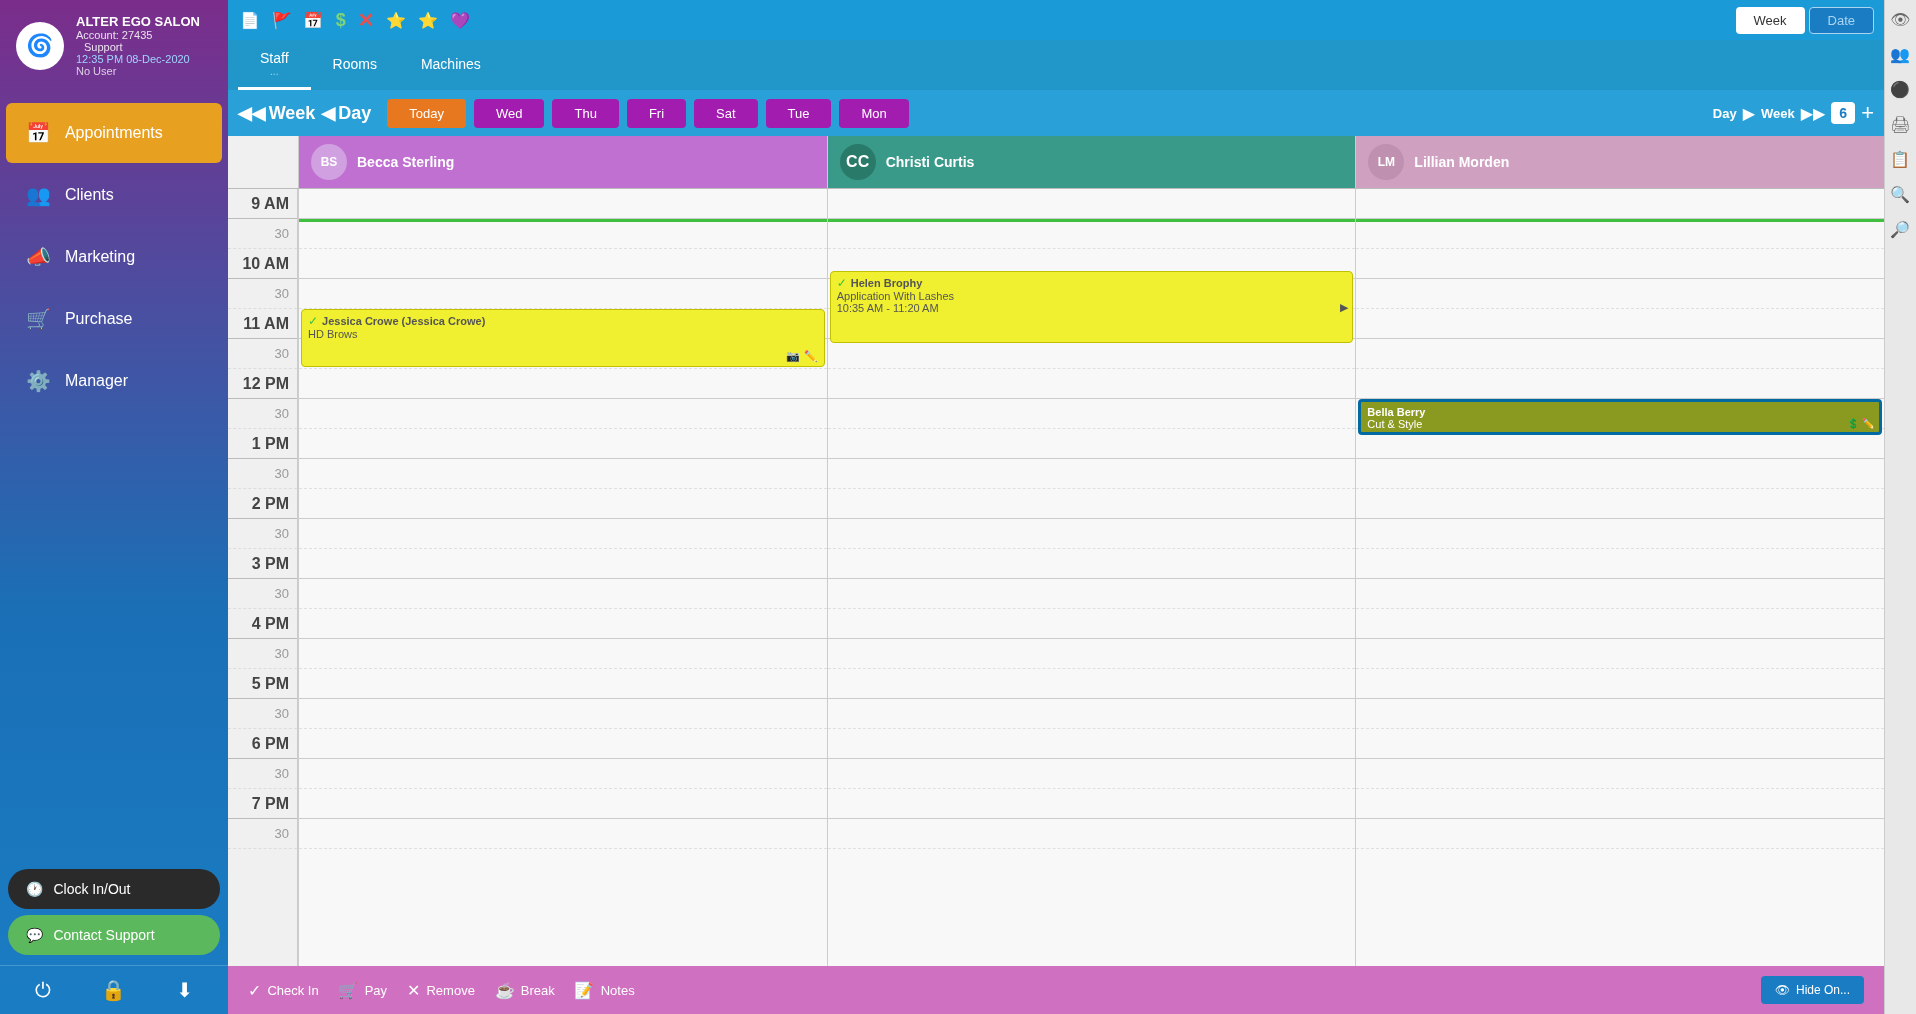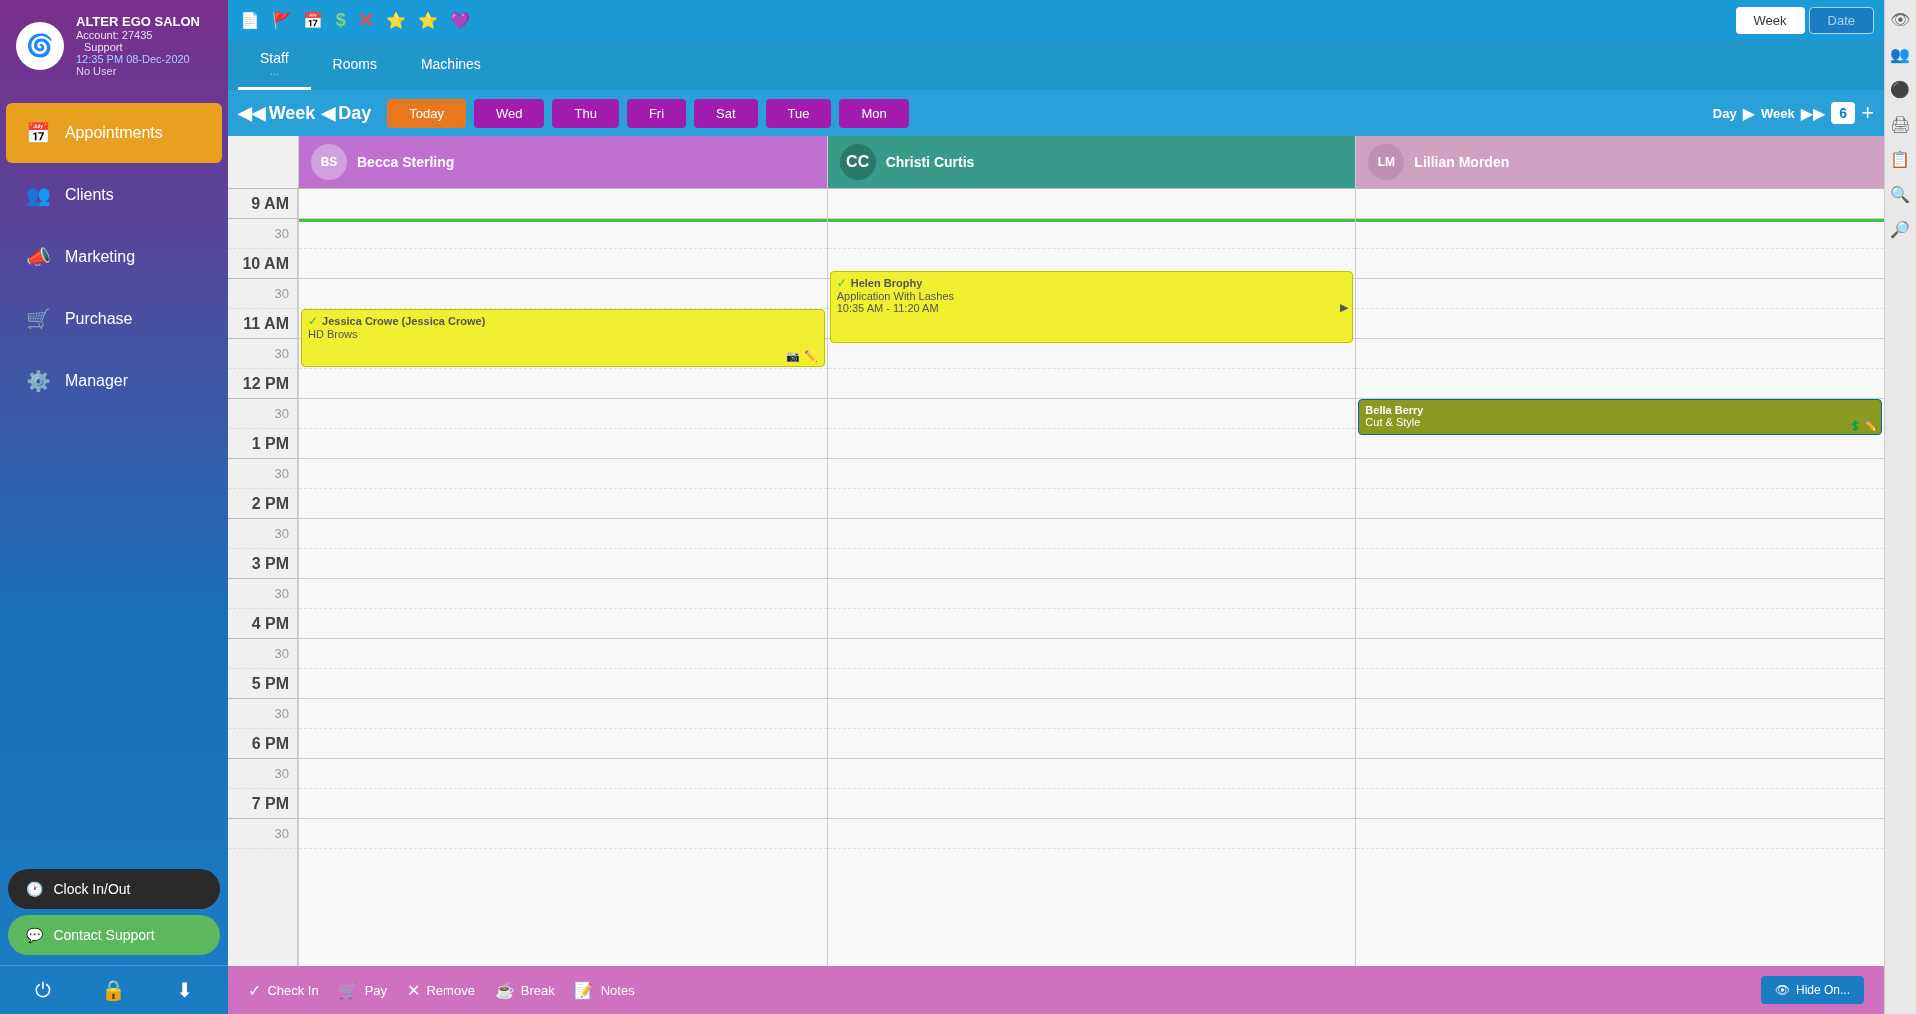--- a/index.html
+++ b/index.html
@@ -238,21 +238,21 @@
     .appt-block {
       position: absolute;
       left: 2px; right: 2px;
       border-radius: 4px;
       padding: 4px 6px;
       font-size: 11px;
       z-index: 5;
       overflow: hidden;
     }
     .appt-yellow { background: #f0f030; color: #555; border: 1px solid #c0c000; }
-    .appt-olive { background: #8a9a20; color: #fff; border: 1px solid #0369a1; }
+    .appt-olive { background: #8a9a20; color: #fff; border: 3px solid #0369a1; }
 
     
     .green-line {
       position: absolute;
       left: 0; right: 0;
       height: 3px;
       background: #40c040;
       z-index: 6;
     }
 

